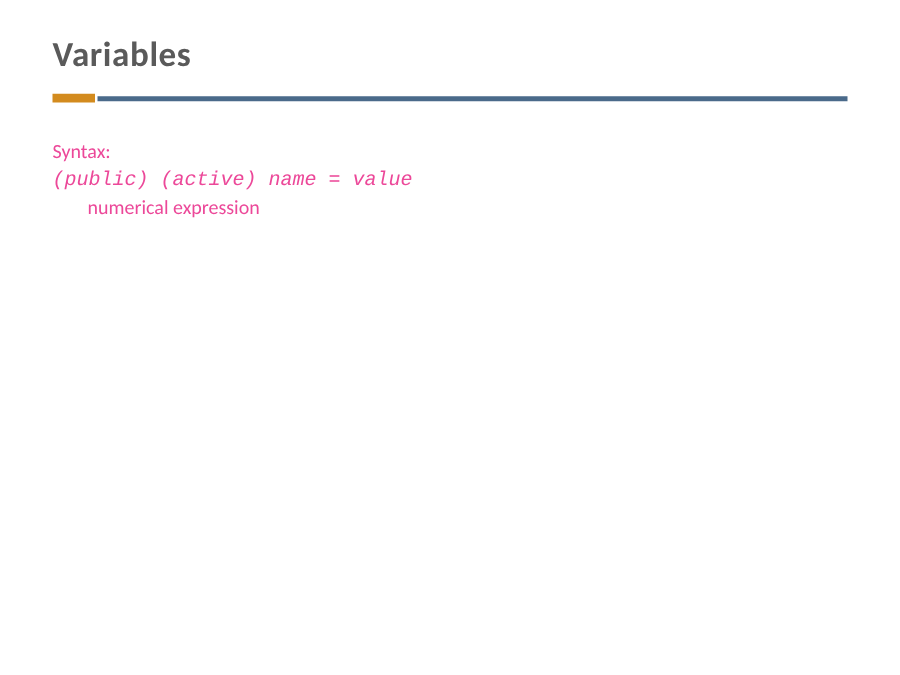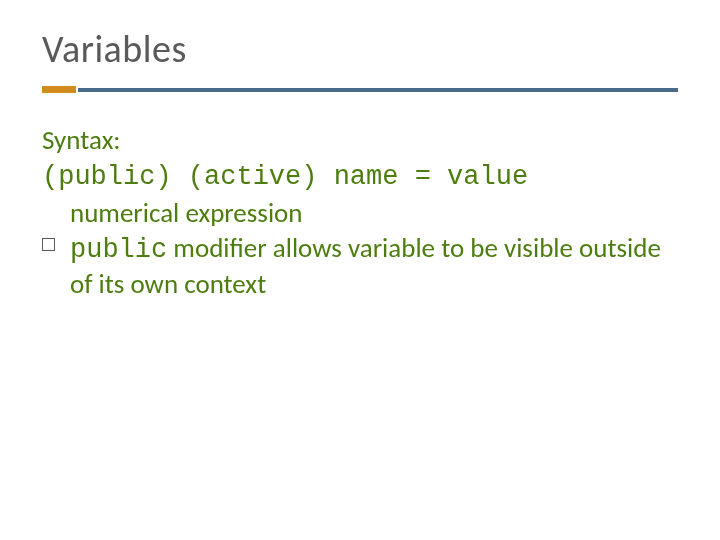--- a/index.html
+++ b/index.html
@@ -1,23 +1,23 @@
 <!DOCTYPE html>
 <html><head>
 <meta charset="utf-8">
 <style>
   * { margin: 0; padding: 0; box-sizing: border-box; }
   html, body { width: 720px; height: 540px; background: #fff; font-family: "Gill Sans", "Gill Sans MT", Calibri, sans-serif; color: #3a3a3a; }
   .slide { width: 720px; height: 540px; padding: 26px 42px 20px 42px; position: relative; }
-  .title { font-size: 38px; font-weight: 400; color: #5a5a5a; letter-spacing: 0.5px; }
+  .title { font-size: 28px; font-weight: 700; color: #5a5a5a; letter-spacing: 0.5px; }
   .rule { margin-top: 14px; height: 7px; display: flex; align-items: stretch; }
   .rule-accent { width: 34px; background: #d38b1e; }
   .rule-line { flex: 1; background: #4a6a8a; margin-left: 2px; height: 4px; align-self: center; }
-  .body { margin-top: 30px; font-size: 27px; line-height: 1.28; color: #4d7c0f; }
-  .mono { font-family: "Courier New", Courier, monospace; }
+  .body { margin-top: 30px; font-size: 16px; line-height: 1.28; color: #ec4899; }
+  .mono { font-family: "Courier New", Courier, monospace; font-style: italic; }
   .syntax-label { margin-bottom: 2px; }
   .syntax-line { margin-bottom: 2px; }
   .where-line { margin-bottom: 2px; padding-left: 0; }
   .indent-cont { padding-left: 28px; }
   ul.bullets { list-style: none; margin-top: 0; }
   ul.bullets li { position: relative; padding-left: 28px; margin-top: 0; }
   ul.bullets li .box { position: absolute; left: 0; top: 7px; width: 13px; height: 13px; border: 1.6px solid #5a5a5a; background: transparent; }
 </style>
 </head>
 <body>
@@ -33,21 +33,16 @@
 
   <div class="body">
 
     <div class="syntax-label">Syntax:</div>
 
     <div class="syntax-line mono">(public) (active) name = value</div>
 
     <div class="indent-cont">numerical expression</div>
 
     <ul class="bullets">
-      <li>
-        <span class="box"></span>
-        <span class="mono">public</span><span> modifier allows variable to be visible outside</span>
-        <div>of its own context</div>
-      </li>
     </ul>
 
   </div>
 </div>
 
 </body></html>

